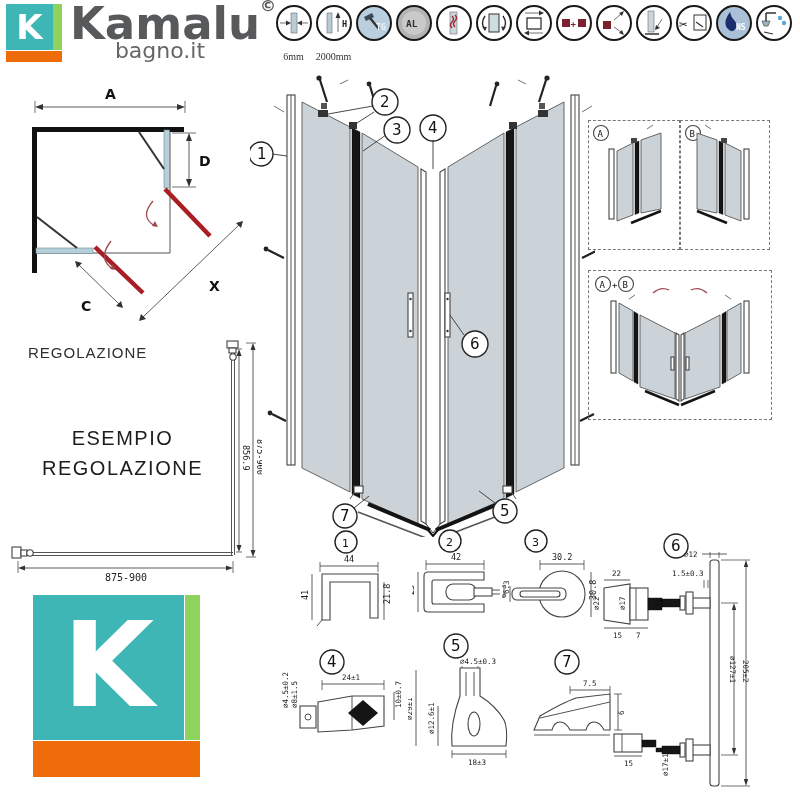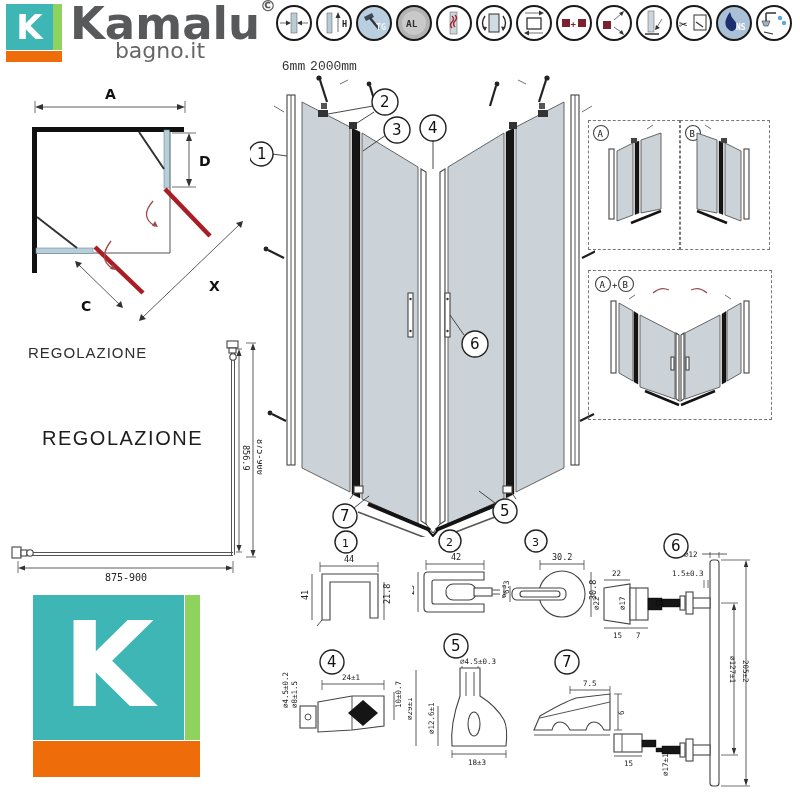--- a/index.html
+++ b/index.html
@@ -13,21 +13,21 @@
   .logo-green{position:absolute;left:47px;top:0;width:9px;height:46px;background:#8fd35f;}
   .logo-orange{position:absolute;left:0;top:47px;width:56px;height:11px;background:#ee6c0a;}
   .logo-k{color:#fff;font-size:34px;font-weight:700;font-family:"DejaVu Sans",sans-serif;}
   .brand-name{left:70px;top:-4px;font-size:45px;font-weight:700;color:#58595b;
               font-family:"DejaVu Sans",sans-serif;letter-spacing:0px;}
   .brand-name sup{font-size:16px;vertical-align:28px;}
   .brand-site{left:70px;top:38px;width:180px;text-align:center;font-size:22px;color:#666;
               font-family:"DejaVu Sans",sans-serif;}
   .icon-row{left:274px;top:4px;display:flex;gap:1px;}
   .icon-cell{width:39px;display:flex;flex-direction:column;align-items:center;}
-  .icon-label{font-size:13px;color:#333;margin-top:17px;font-family:Liberation Mono, monospace;}
+  .icon-label{font-size:10px;color:#333;margin-top:9px;font-family:Liberation Serif, serif;}
   .icr{fill:#fff;stroke:#1a1a1a;stroke-width:2;}
   
   svg text{font-family:"DejaVu Sans Mono","Liberation Mono",monospace;}
   .dim{font-size:8.5px;fill:#222;}
   .dims{font-size:7.5px;fill:#222;}
   .dimb{font-size:14px;font-weight:bold;fill:#111;font-family:"DejaVu Sans",sans-serif;}
   .diml{stroke:#333;stroke-width:0.8;fill:none;}
   .dimt{stroke:#333;stroke-width:0.7;}
   .ah{fill:#333;stroke:none;}
   .thin{stroke:#555;stroke-width:1;fill:none;}
@@ -331,20 +331,21 @@
       </g>
     <g class="callout">
       <line x1="245" y1="431" x2="229" y2="419" class="leader"></line>
       <circle cx="255" cy="439" r="12"></circle>
         <text x="250" y="444">5</text>
       </g>
   </svg>
 
   <div class="abs reg-title">REGOLAZIONE</div>
   <div class="abs reg-example">
+    <div>ESEMPIO</div>
     <div>REGOLAZIONE</div>
   </div>
   <svg class="abs" style="left:10px;top:335px;z-index:1" width="252" height="250" viewBox="0 0 252 250">
     <line x1="221.5" y1="10" x2="221.5" y2="220" class="thin"></line>
     <line x1="224.5" y1="10" x2="224.5" y2="220" class="thin"></line>
     <line x1="5" y1="217.5" x2="223" y2="217.5" class="thin"></line>
     <line x1="5" y1="220.5" x2="223" y2="220.5" class="thin"></line>
     <rect x="217" y="6" width="11" height="7" class="prof"></rect>
     <rect x="219" y="13" width="7" height="5" class="prof"></rect>
     <circle cx="223" cy="22" r="3.2" class="prof"></circle>

